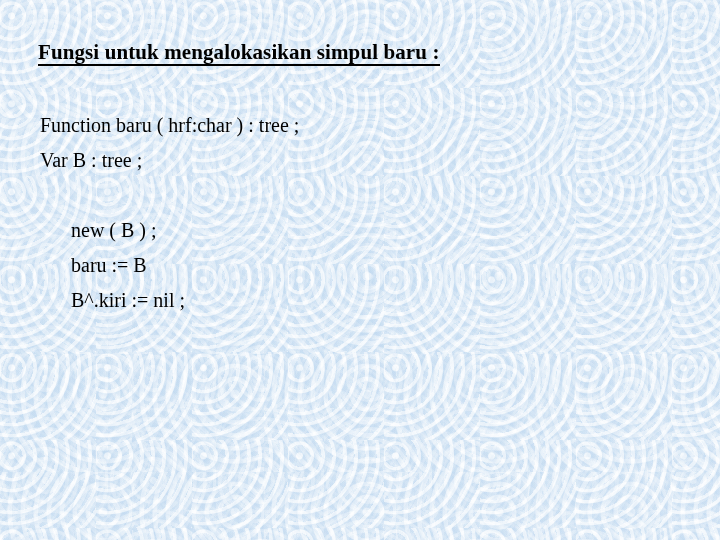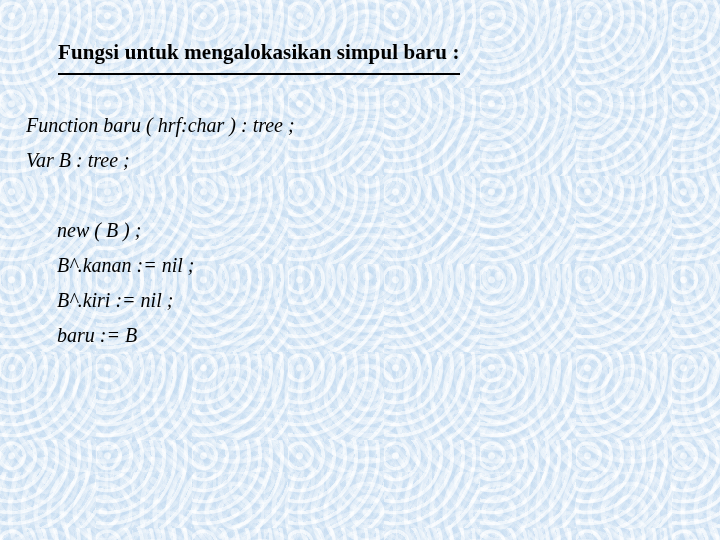--- a/index.html
+++ b/index.html
@@ -56,32 +56,30 @@
   .slide-title {
     position: absolute;
     left: 38px;
     top: 41px;
     font-size: 21px;
     font-weight: bold;
     color: #000000;
     letter-spacing: 0.1px;
     white-space: nowrap;
     border-bottom: 2.5px solid #000000;
-    padding-bottom: 10px;
+    padding-bottom: 1px;
     line-height: 1.05;
-    margin-left: 20px;
   }
 
   
   .code-block {
     position: absolute;
-    left: 26px;
+    left: 40px;
     top: 108px;
     color: #000000;
-    font-style: italic;
   }
 
   .code-line {
     font-size: 20px;
     line-height: 35px;
     height: 35px;
     white-space: pre;
     color: #000000;
   }
 
@@ -101,20 +99,19 @@
 
   <div id="slide-content">
 
     <div class="slide-title">Fungsi untuk mengalokasikan simpul baru :</div>
 
     <div class="code-block" id="code-block">
         <div class="code-line indent-0">Function baru ( hrf:char ) : tree ;</div>
         <div class="code-line indent-0">Var B : tree ;</div>
         <div class="code-line indent-0 blank"></div>
         <div class="code-line indent-1">new ( B ) ;</div>
-        <div class="code-line indent-1">B^.kanan := nil ;</div>
+        <div class="code-line indent-1">baru := B</div>
         <div class="code-line indent-1">B^.kiri := nil ;</div>
-        <div class="code-line indent-1">baru := B</div>
       </div>
 
   </div>
 
 </div>
 
 </body></html>

